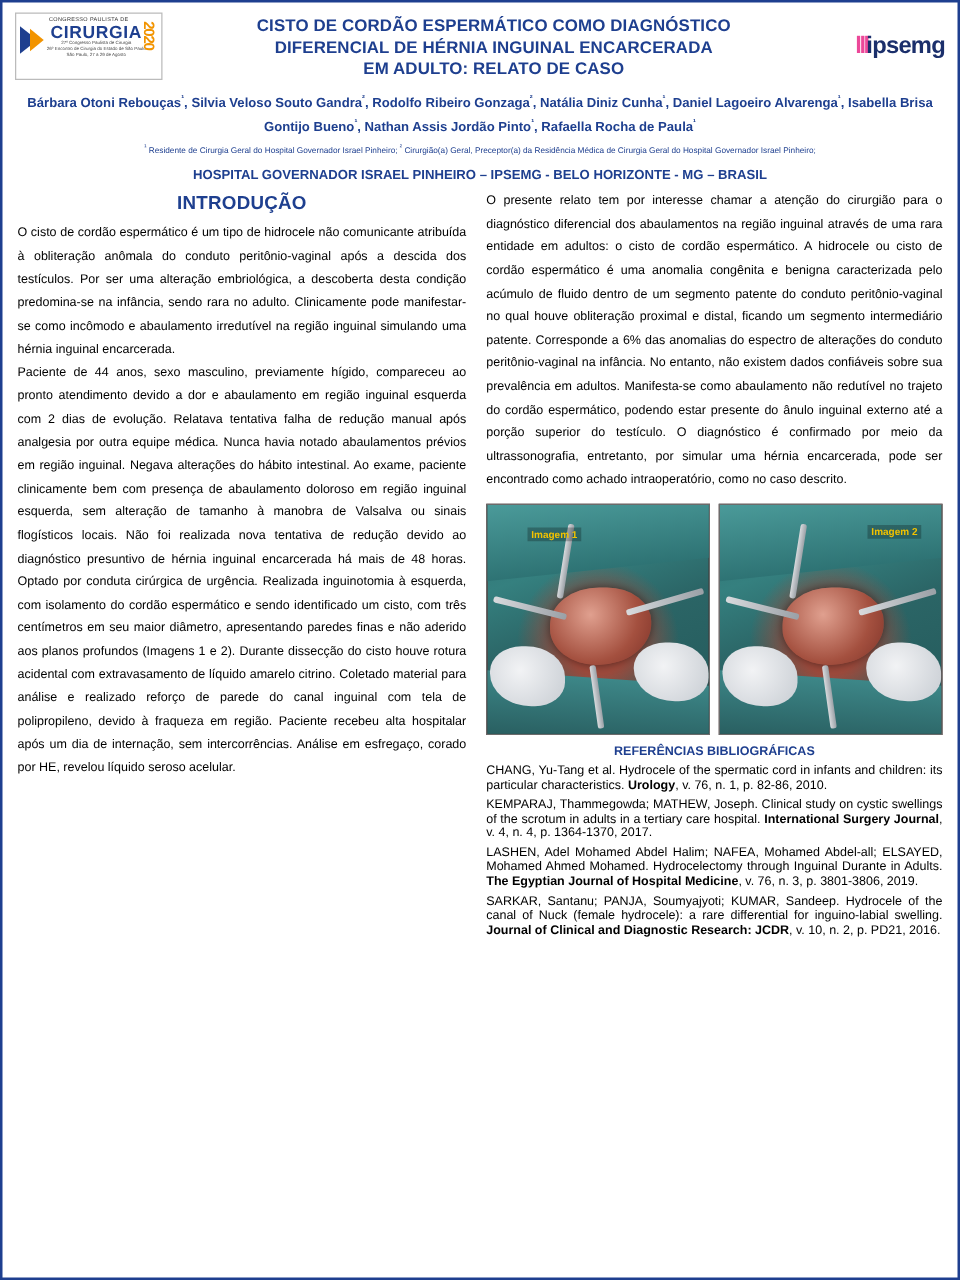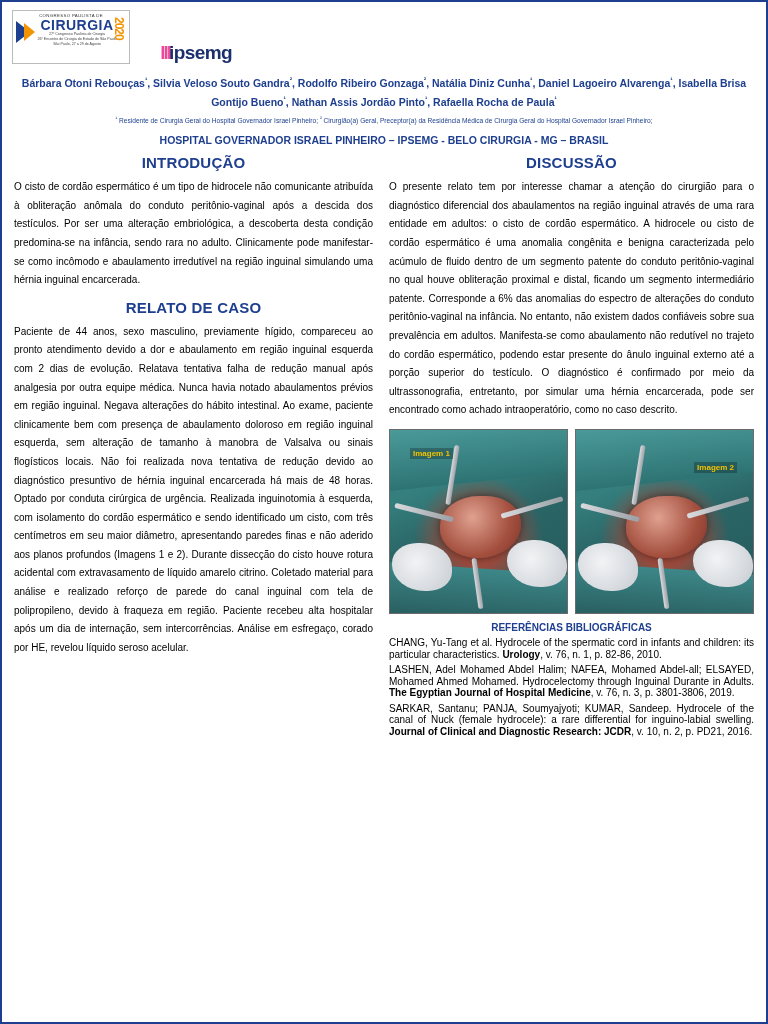--- a/index.html
+++ b/index.html
@@ -20,21 +20,21 @@
     height: 1024px;
     border: 2px solid #1e3f8f;
     box-sizing: border-box;
     background: #ffffff;
     padding: 6px 10px 6px 10px;
   }
 
   
   .header {
     display: flex;
-    align-items: flex-end;
+    align-items: center;
     gap: 6px;
     padding: 2px 0 4px 0;
   }
   .logo-left {
     width: 118px;
     flex: 0 0 118px;
     height: 54px;
     position: relative;
   }
   .logo-left .badge {
@@ -246,22 +246,22 @@
   .fig .g1 { left: 1%; top: 62%; }
   .fig .g2 { right: 0%; top: 60%; }
   .fig .tag {
     position: absolute;
     font-size: 8px;
     font-weight: bold;
     color: #f2c200;
     background: rgba(0,0,0,.25);
     padding: 1px 3px;
   }
-  .fig .tag.a { left: 20px; top: 18px; }
-  .fig .tag.b { right: 16px; top: 32px; margin-left: 43px; }
+  .fig .tag.a { left: 32px; top: 18px; }
+  .fig .tag.b { right: 16px; top: 16px; margin-left: 43px; }
 
   .fig-caption {
     color: #e2001a;
     font-weight: bold;
     font-size: 7.6px;
     margin-top: 5px;
     text-align: left;
   }
 
   
@@ -294,42 +294,45 @@
         <div class="chev"></div>
         <div class="chev2"></div>
         <div class="cirurgia">CIRURGIA</div>
         <div class="sub">27º Congresso Paulista de Cirurgia</div>
         <div class="sub">26º Encontro de Cirurgia do Estado de São Paulo</div>
         <div class="sub">São Paulo, 27 a 29 de Agosto</div>
         <div class="year">2020</div>
       </div>
     </div>
 
+    <div class="title-block">
+      <div class="t">CISTO DE CORDÃO ESPERMÁTICO COMO DIAGNÓSTICO</div>
+      <div class="t">DIFERENCIAL DE HÉRNIA INGUINAL ENCARCERADA</div>
+      <div class="t">EM ADULTO: RELATO DE CASO</div>
+    </div>
 
     <div class="logo-right">
       <span class="mark">lll</span><span>ipsemg</span>
     </div>
   </div>
 
   <div class="authors">Bárbara Otoni Rebouças<sup>¹</sup>, Silvia Veloso Souto Gandra<sup>²</sup>, Rodolfo Ribeiro Gonzaga<sup>²</sup>, Natália Diniz Cunha<sup>¹</sup>, Daniel Lagoeiro Alvarenga<sup>¹</sup>, Isabella Brisa Gontijo Bueno<sup>¹</sup>, Nathan Assis Jordão Pinto<sup>¹</sup>, Rafaella Rocha de Paula<sup>¹</sup></div>
   <div class="affil"><sup>¹</sup> Residente de Cirurgia Geral do Hospital Governador Israel Pinheiro; <sup>²</sup> Cirurgião(a) Geral, Preceptor(a) da Residência Médica de Cirurgia Geral do Hospital Governador Israel Pinheiro;</div>
-  <div class="institution">HOSPITAL GOVERNADOR ISRAEL PINHEIRO – IPSEMG - BELO CIRURGIA - MG – BRASIL</div>
+  <div class="institution">HOSPITAL GOVERNADOR ISRAEL PINHEIRO – IPSEMG - BELO HORIZONTE - MG – BRASIL</div>
 
   <div class="columns">
 
     <div class="col">
       <div class="section-head">INTRODUÇÃO</div>
       <div class="body-text">O cisto de cordão espermático é um tipo de hidrocele não comunicante atribuída à obliteração anômala do conduto peritônio-vaginal após a descida dos testículos. Por ser uma alteração embriológica, a descoberta desta condição predomina-se na infância, sendo rara no adulto. Clinicamente pode manifestar-se como incômodo e abaulamento irredutível na região inguinal simulando uma hérnia inguinal encarcerada.</div>
 
-      <div class="section-head tight">RELATO DE CASO</div>
       <div class="body-text">Paciente de 44 anos, sexo masculino, previamente hígido, compareceu ao pronto atendimento devido a dor e abaulamento em região inguinal esquerda com 2 dias de evolução. Relatava tentativa falha de redução manual após analgesia por outra equipe médica. Nunca havia notado abaulamentos prévios em região inguinal. Negava alterações do hábito intestinal. Ao exame, paciente clinicamente bem com presença de abaulamento doloroso em região inguinal esquerda, sem alteração de tamanho à manobra de Valsalva ou sinais flogísticos locais. Não foi realizada nova tentativa de redução devido ao diagnóstico presuntivo de hérnia inguinal encarcerada há mais de 48 horas. Optado por conduta cirúrgica de urgência. Realizada inguinotomia à esquerda, com isolamento do cordão espermático e sendo identificado um cisto, com três centímetros em seu maior diâmetro, apresentando paredes finas e não aderido aos planos profundos (Imagens 1 e 2). Durante dissecção do cisto houve rotura acidental com extravasamento de líquido amarelo citrino. Coletado material para análise e realizado reforço de parede do canal inguinal com tela de polipropileno, devido à fraqueza em região. Paciente recebeu alta hospitalar após um dia de internação, sem intercorrências. Análise em esfregaço, corado por HE, revelou líquido seroso acelular.</div>
     </div>
 
     <div class="col">
-      <div class="section-head">DISCUSSÃO</div>
       <div class="body-text">O presente relato tem por interesse chamar a atenção do cirurgião para o diagnóstico diferencial dos abaulamentos na região inguinal através de uma rara entidade em adultos: o cisto de cordão espermático. A hidrocele ou cisto de cordão espermático é uma anomalia congênita e benigna caracterizada pelo acúmulo de fluido dentro de um segmento patente do conduto peritônio-vaginal no qual houve obliteração proximal e distal, ficando um segmento intermediário patente. Corresponde a 6% das anomalias do espectro de alterações do conduto peritônio-vaginal na infância. No entanto, não existem dados confiáveis sobre sua prevalência em adultos. Manifesta-se como abaulamento não redutível no trajeto do cordão espermático, podendo estar presente do ânulo inguinal externo até a porção superior do testículo. O diagnóstico é confirmado por meio da ultrassonografia, entretanto, por simular uma hérnia encarcerada, pode ser encontrado como achado intraoperatório, como no caso descrito.</div>
 
       <div class="figures">
         <div class="fig">
           <div class="drape"></div>
           <div class="towel-top"></div>
           <div class="towel-bottom"></div>
           <div class="tissue"></div>
           <div class="instr i1"></div>
           <div class="instr i2"></div>
@@ -355,20 +358,23 @@
         </div>
       </div>
 
 
       <div class="refs-head">REFERÊNCIAS BIBLIOGRÁFICAS</div>
 
       <div class="ref">
         <span>CHANG, Yu-Tang et al. Hydrocele of the spermatic cord in infants and children: its particular characteristics. </span><b>Urology</b><span>, v. 76, n. 1, p. 82-86, 2010.</span>
       </div>
       <div class="ref">
+        <span>KEMPARAJ, Thammegowda; MATHEW, Joseph. Clinical study on cystic swellings of the scrotum in adults in a tertiary care hospital. </span><b>International Surgery Journal</b><span>, v. 4, n. 4, p. 1364-1370, 2017.</span>
+      </div>
+      <div class="ref">
         <span>LASHEN, Adel Mohamed Abdel Halim; NAFEA, Mohamed Abdel-all; ELSAYED, Mohamed Ahmed Mohamed. Hydrocelectomy through Inguinal Durante in Adults. </span><b>The Egyptian Journal of Hospital Medicine</b><span>, v. 76, n. 3, p. 3801-3806, 2019.</span>
       </div>
       <div class="ref">
         <span>SARKAR, Santanu; PANJA, Soumyajyoti; KUMAR, Sandeep. Hydrocele of the canal of Nuck (female hydrocele): a rare differential for inguino-labial swelling. </span><b>Journal of Clinical and Diagnostic Research: JCDR</b><span>, v. 10, n. 2, p. PD21, 2016.</span>
       </div>
     </div>
   </div>
 </div>
 
 </body></html>

